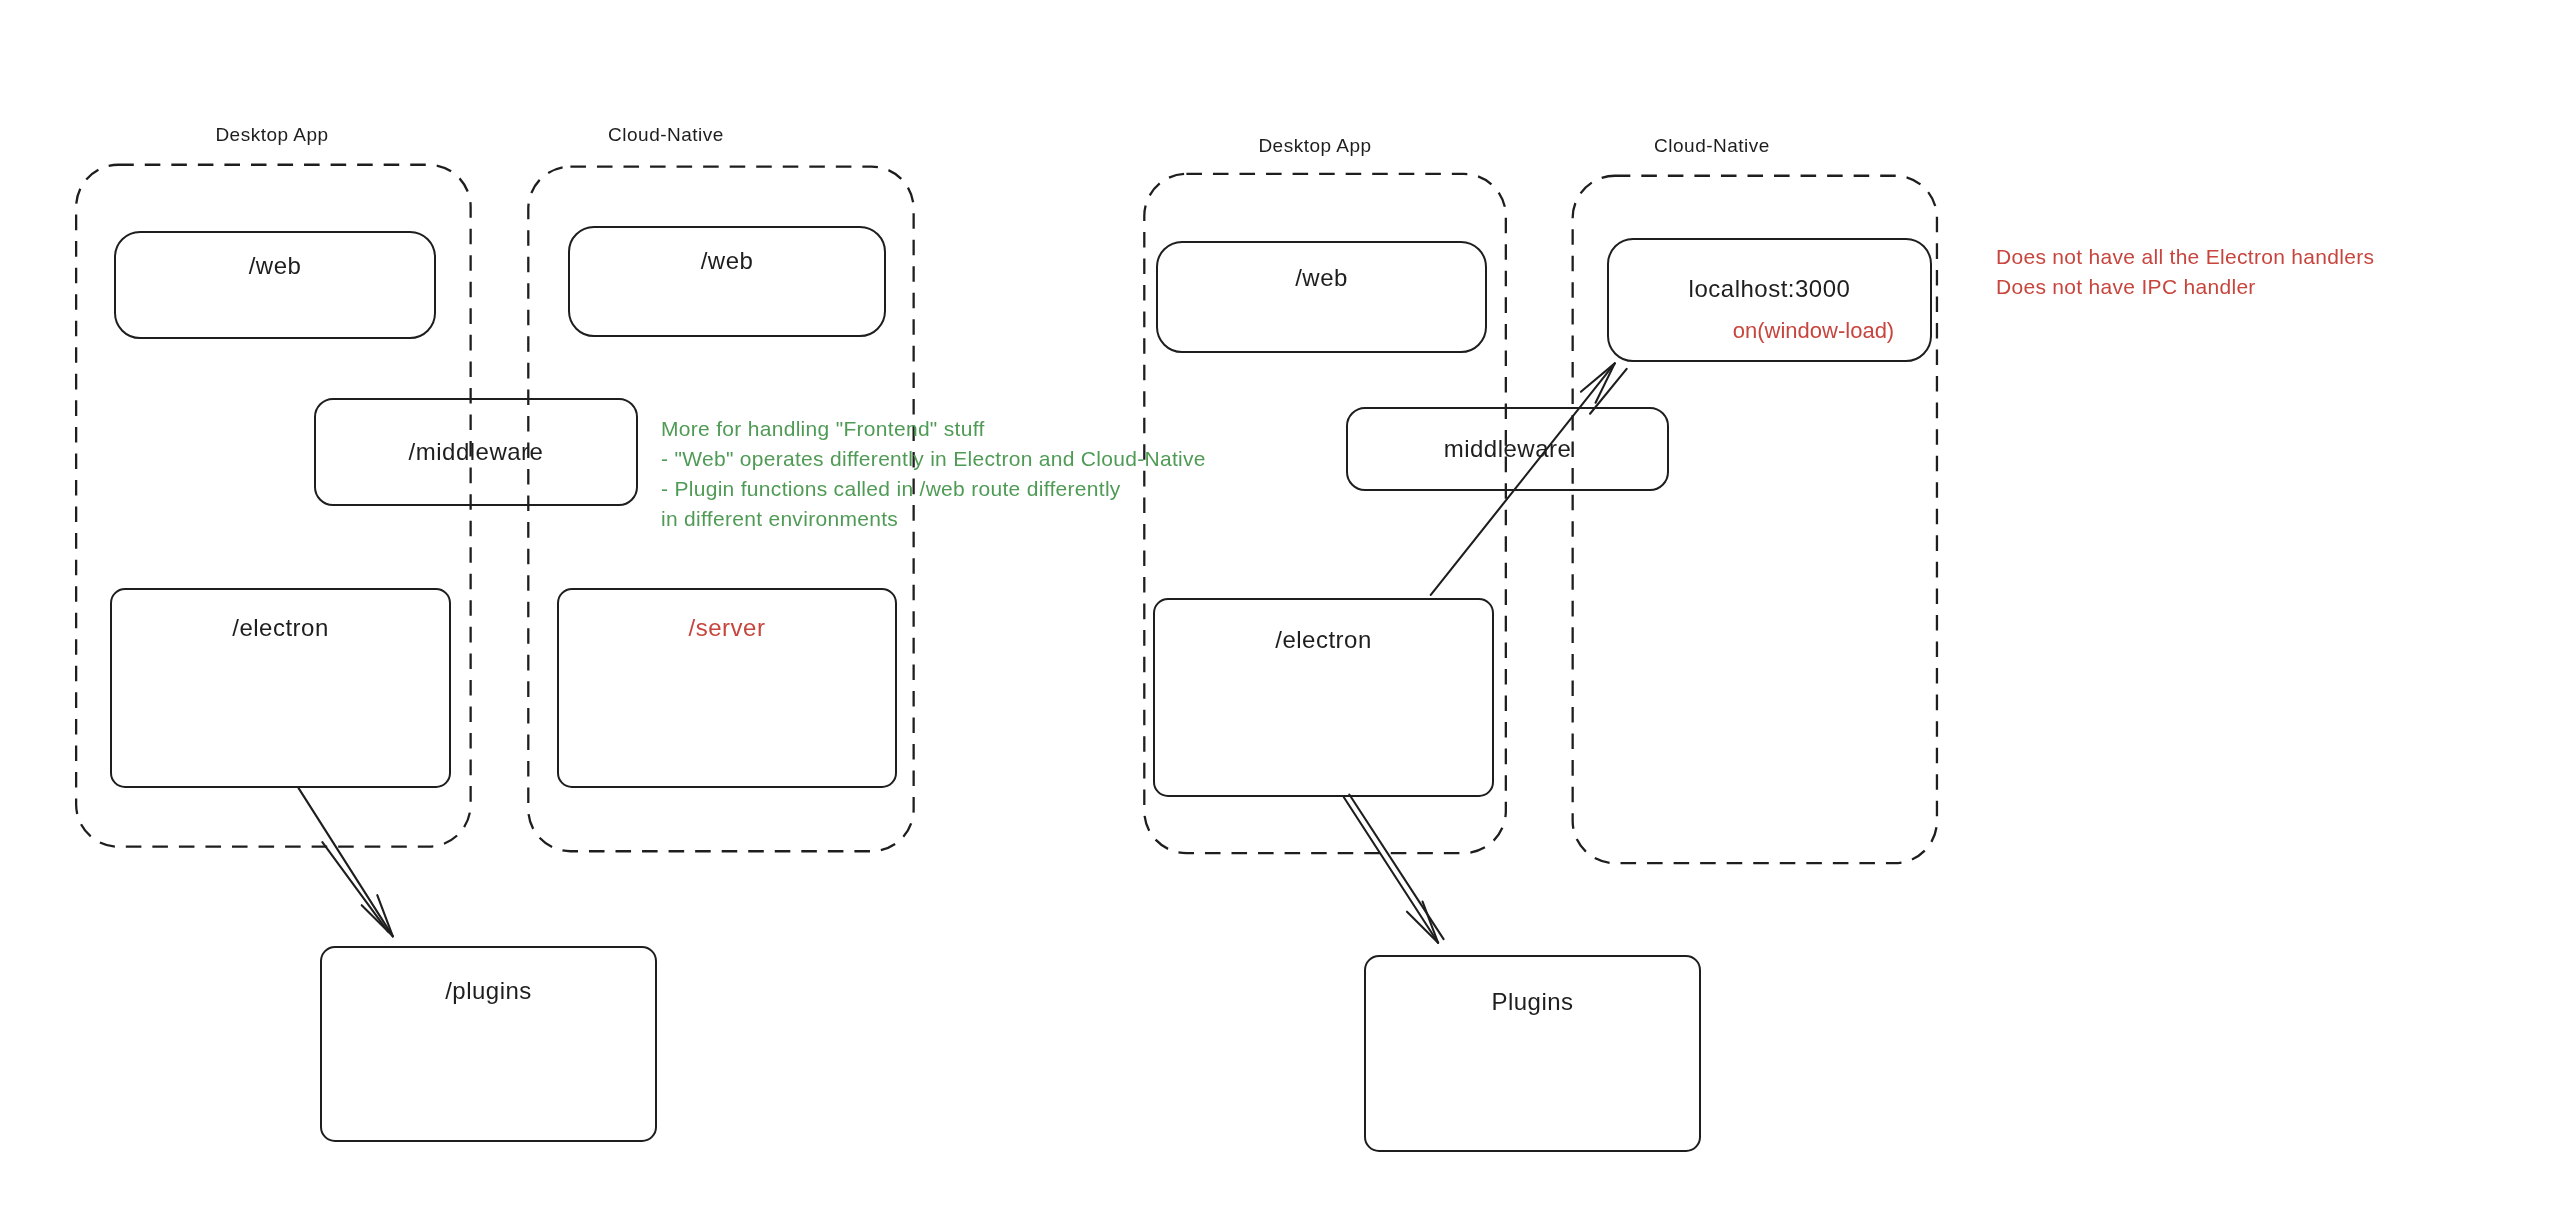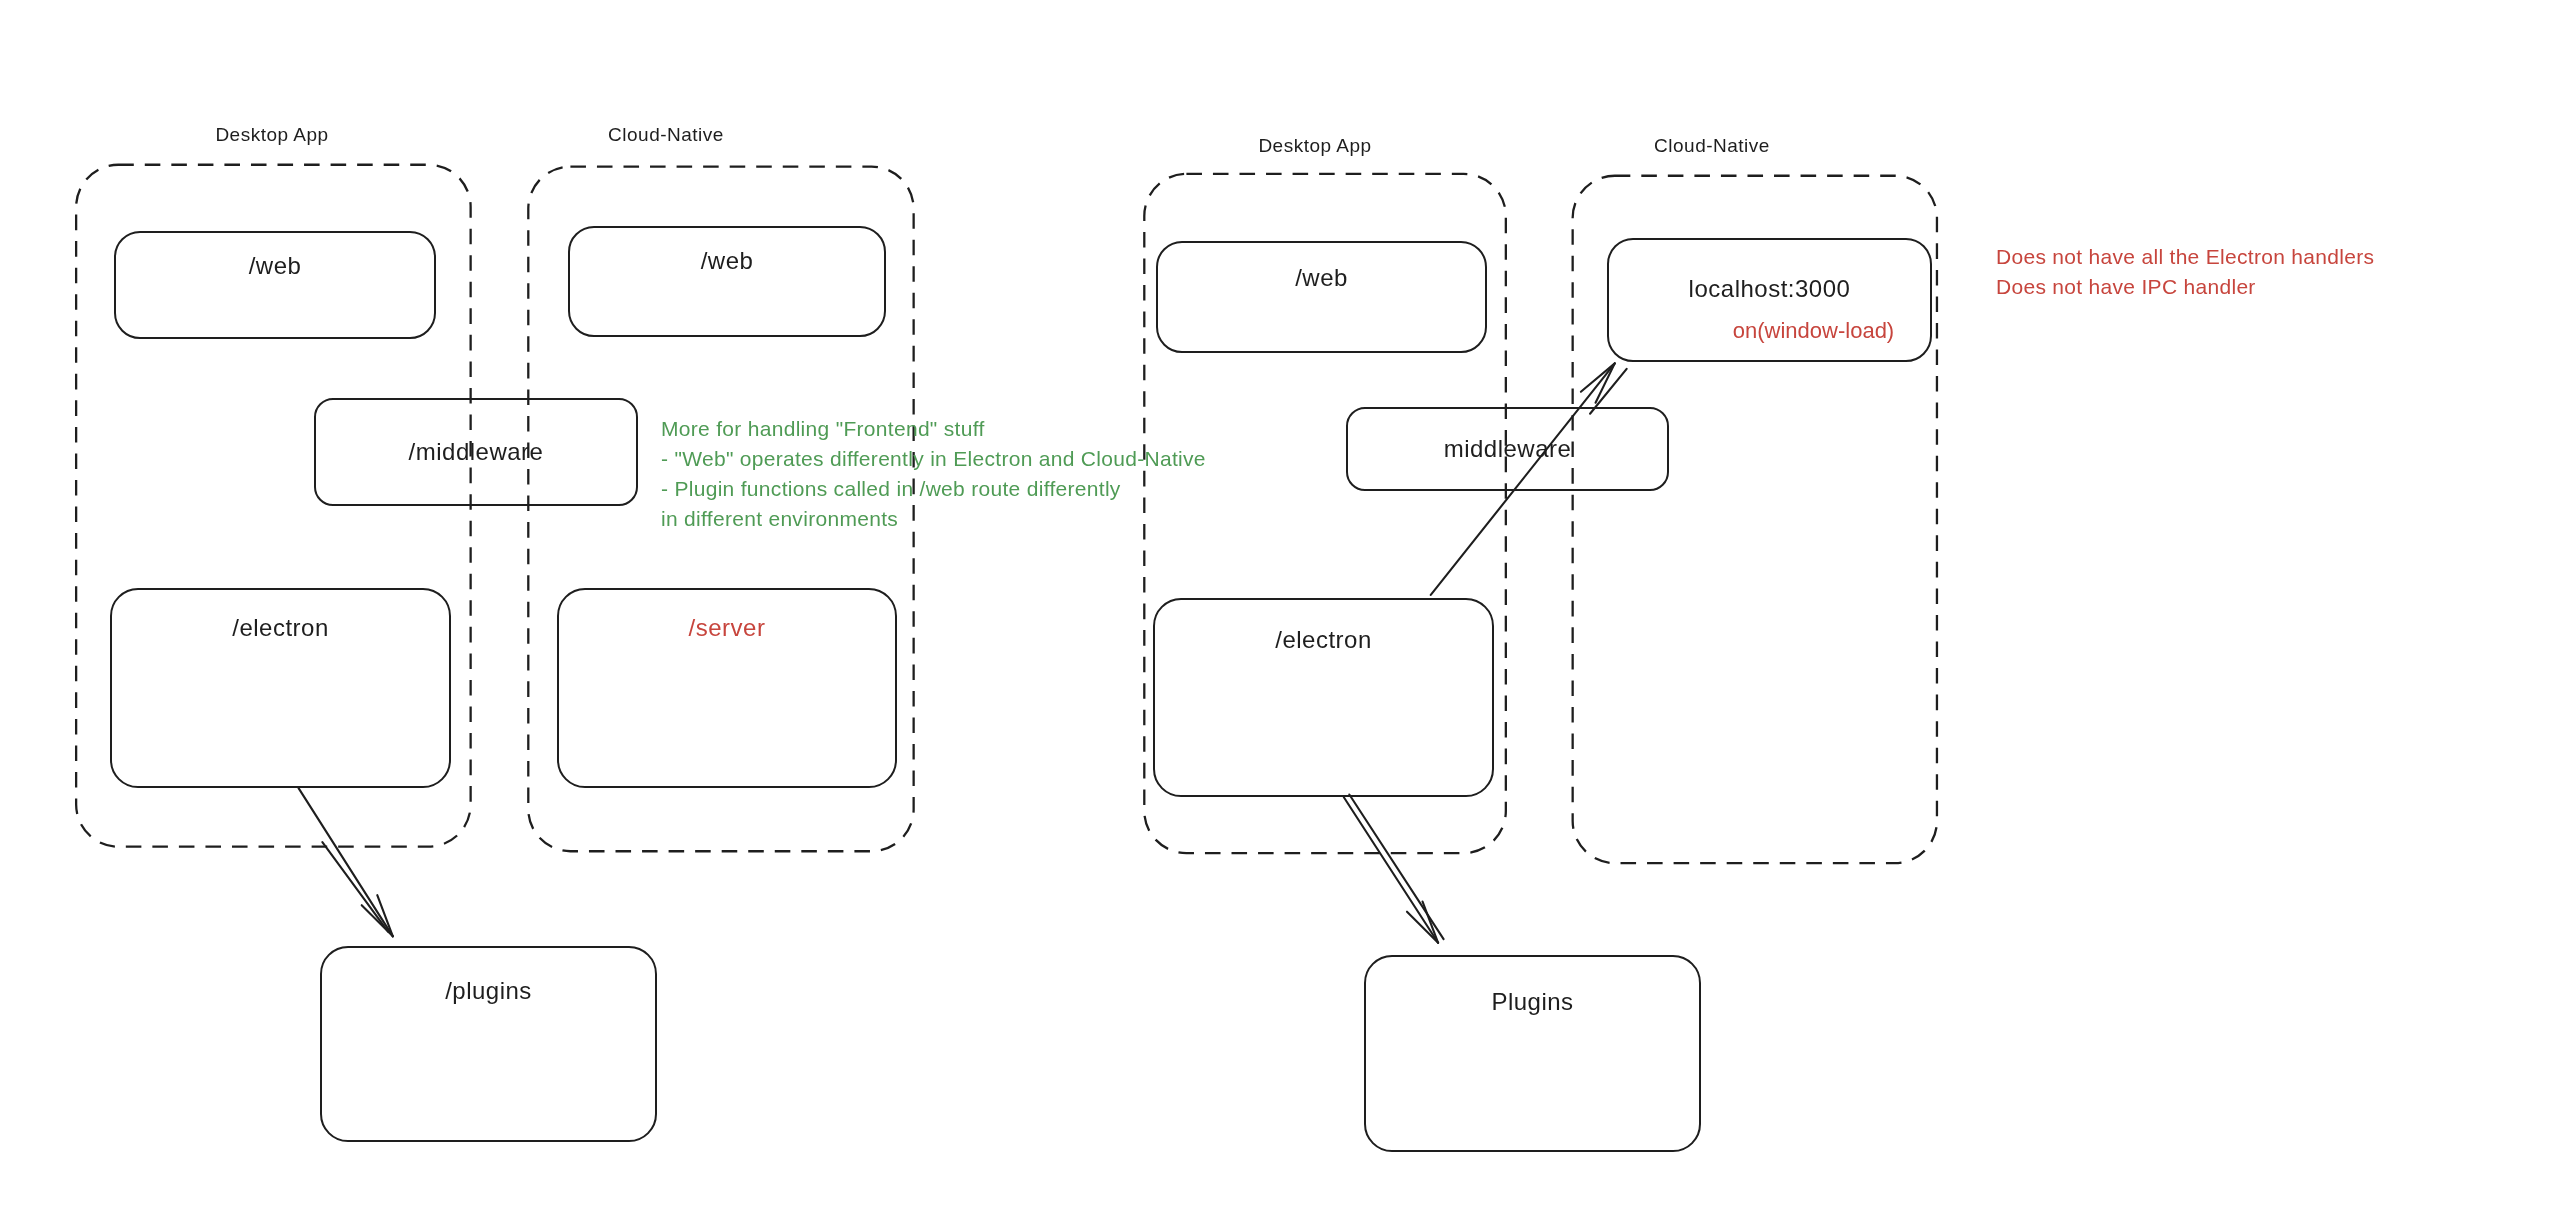--- a/index.html
+++ b/index.html
@@ -30,21 +30,21 @@
   }
   .node {
     position: absolute;
     border: 2.3px solid #1e1e1e;
     border-radius: 26px;
     background: transparent;
     display: flex;
     justify-content: center;
     align-items: flex-start;
   }
-  .node.big { border-radius: 28px; }
+  .node.big { border-radius: 15px; }
   .node .node-label {
     font-size: 24px;
     letter-spacing: 0.5px;
     white-space: nowrap;
   }
   .node.center-label { align-items: center; border-radius: 19px; }
   .note {
     position: absolute;
     font-size: 21px;
     line-height: 30px;

